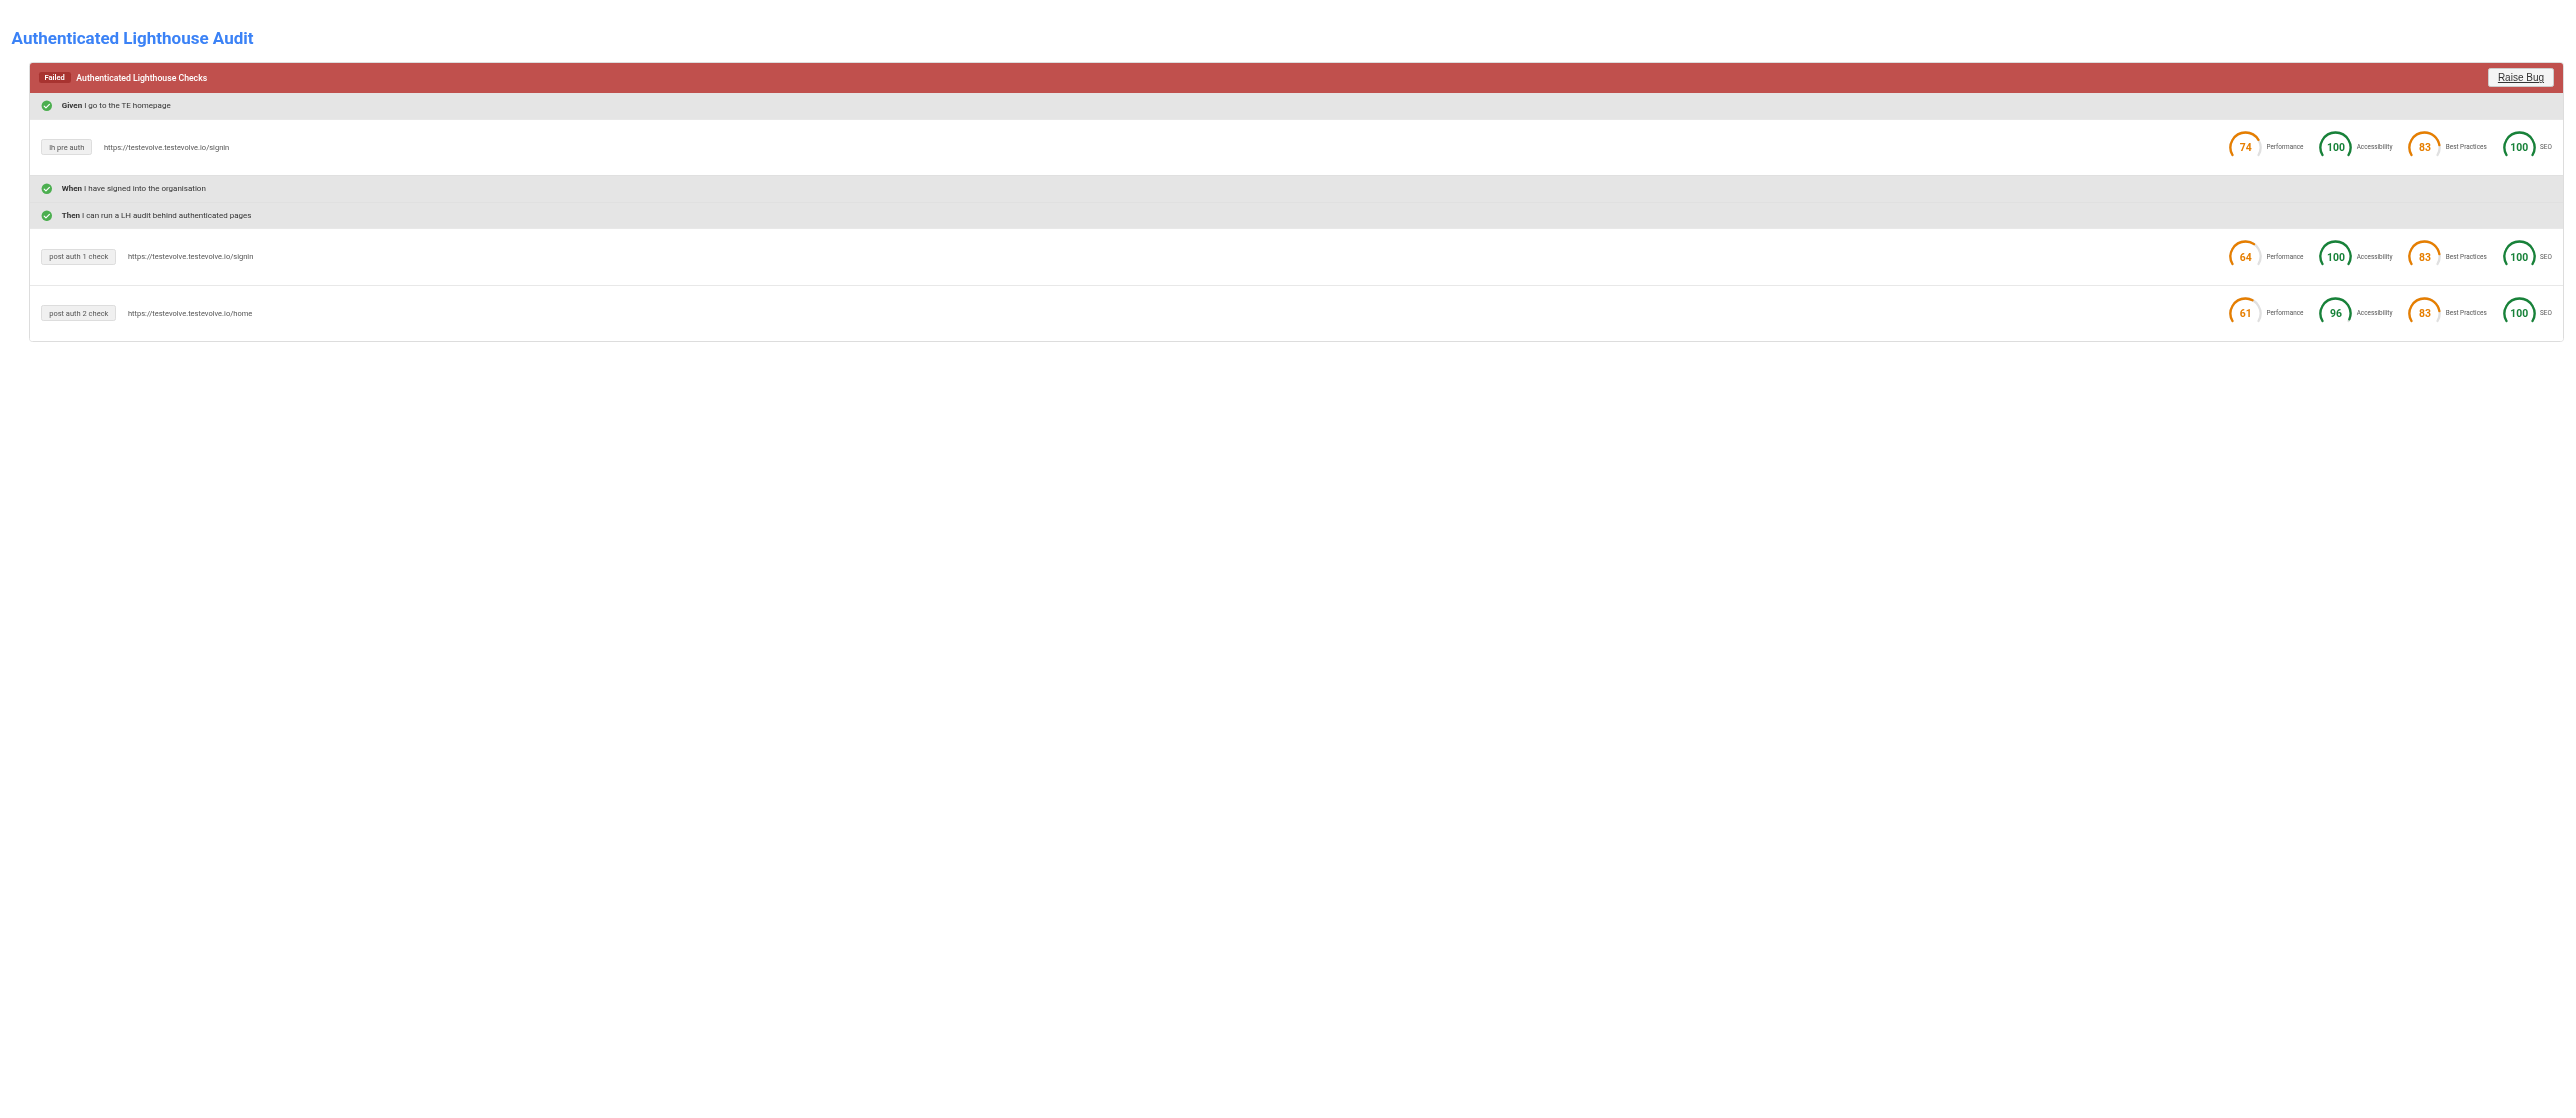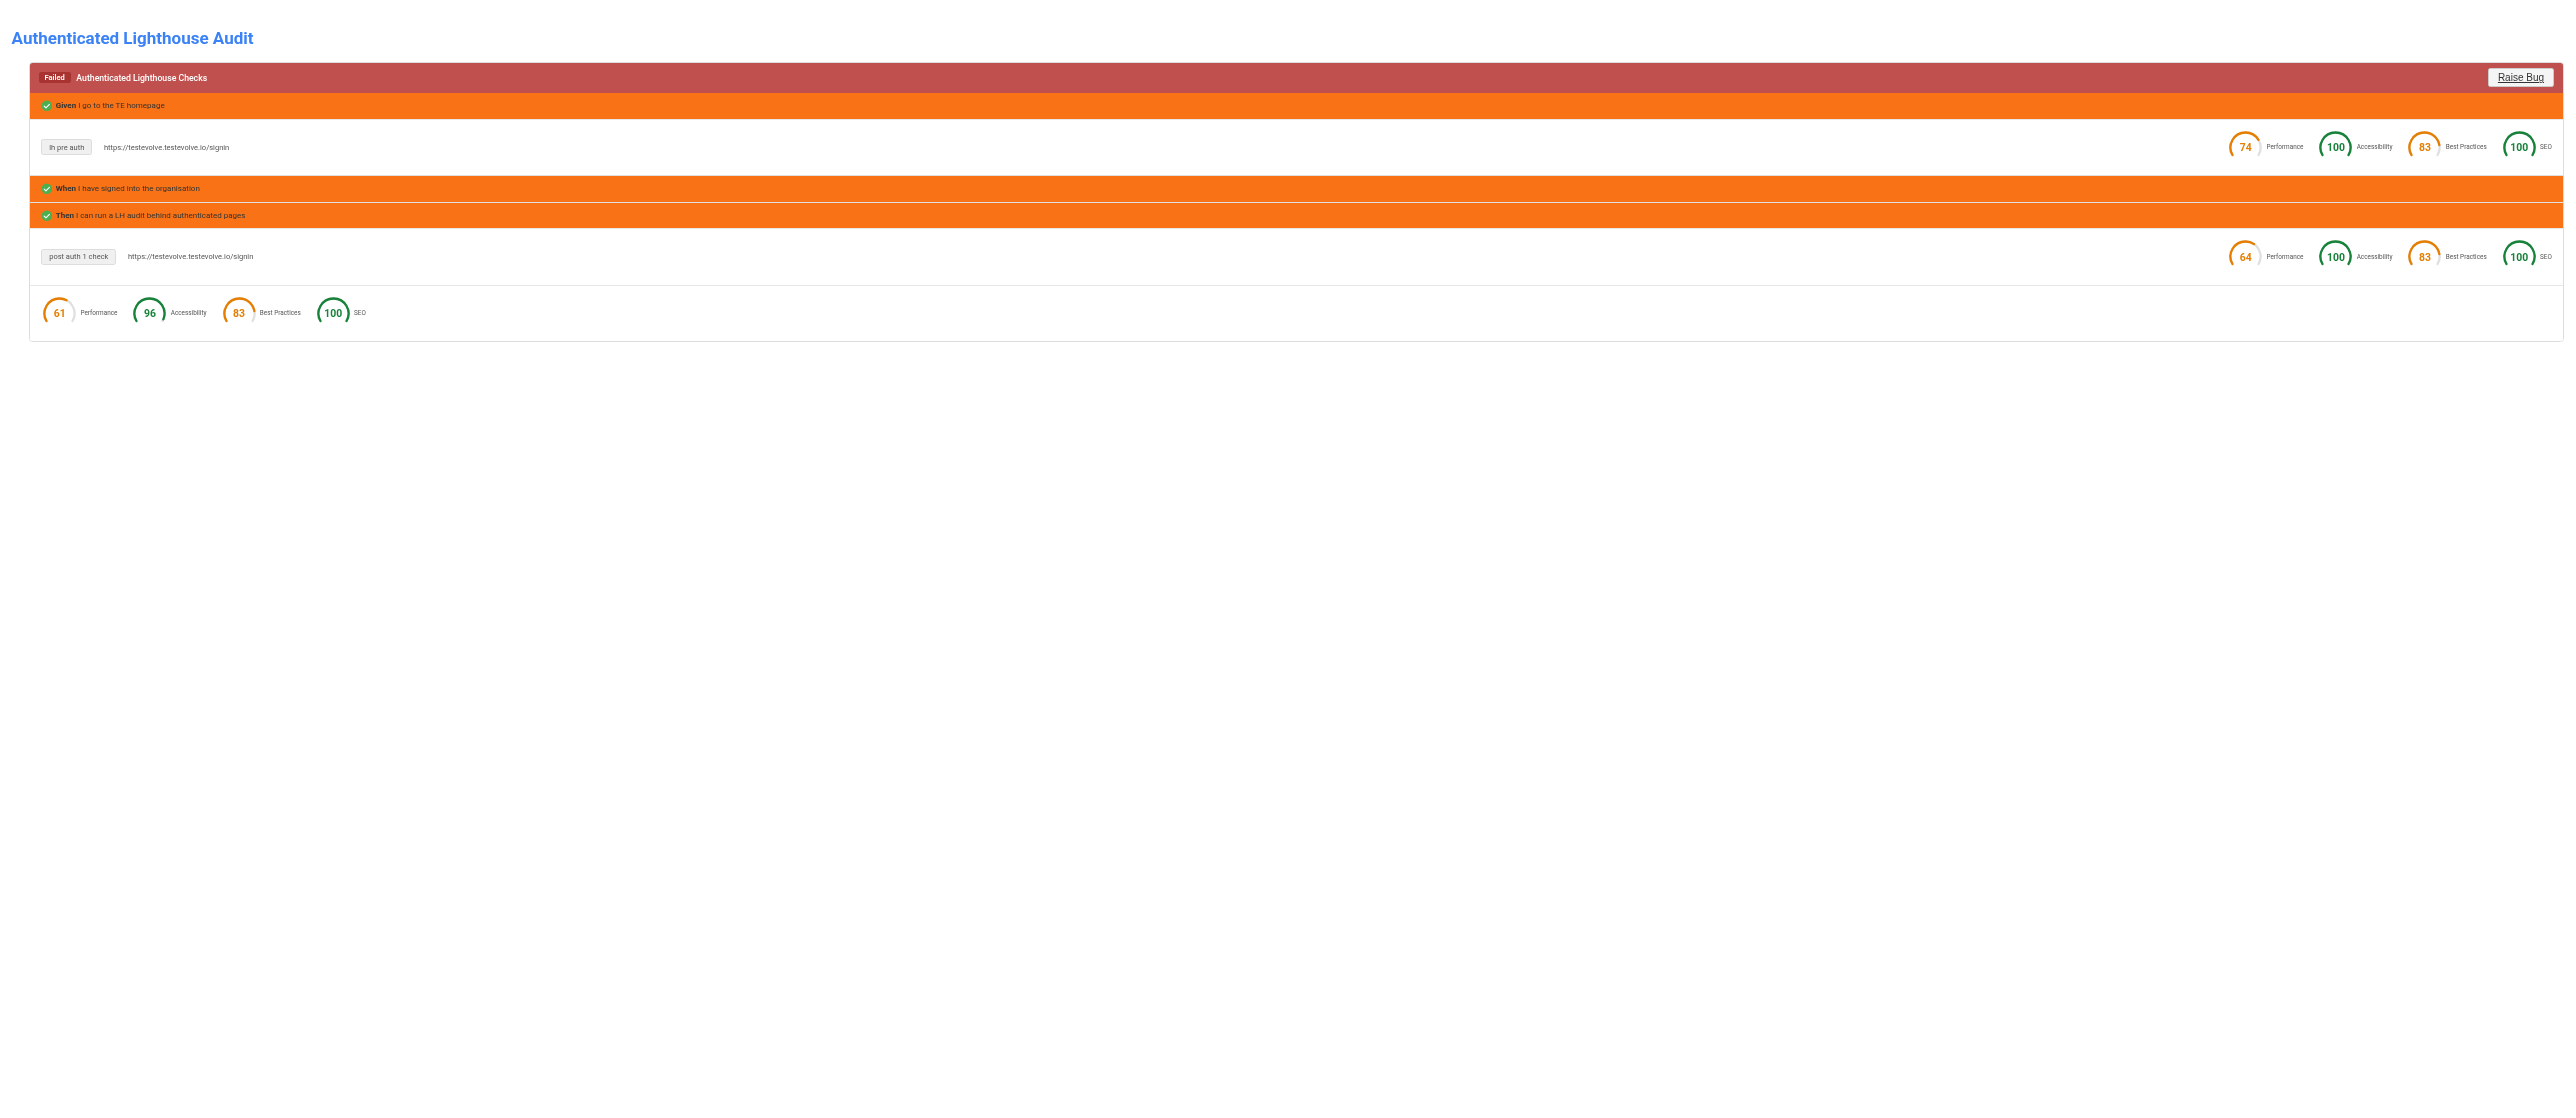--- a/index.html
+++ b/index.html
@@ -51,25 +51,25 @@
       background: #f5f5f5;
       border: 0.6px solid #ccc;
       border-radius: 2.3px;
       padding: 2.9px 9.2px;
       font-size: 10px;
       cursor: pointer;
       color: #333;
       text-decoration: underline;
     }
     .step-row {
-      background: #f97316;
+      background: #e5e5e5;
       padding: 7px 11.6px;
       display: flex;
       align-items: center;
-      gap: 3px;
+      gap: 9px;
       border-top: 0.6px solid #e0e0e0;
     }
     .step-row:first-of-type {
       border-top: none;
     }
     .step-text {
       font-size: 8px;
       color: #333;
     }
     .step-text strong {
@@ -277,20 +277,24 @@
       <path d="M 9.483339501604593 45 A 26 26 0 1 1 54.51666049839541 44.99999999999998" fill="none" stroke="#178239" stroke-width="4" stroke-linecap="round" stroke-dasharray="108.90854532444615 108.90854532444615" stroke-dashoffset="0"></path>
     </svg>
     <span class="gauge-number" style="color:#178239">100</span>
   </div>
       <span class="score-label">SEO</span>
     </div>
 
     </div>
   </div>
       <div class="result-row">
+    <div class="result-row-left">
+      <span class="tag-label">post auth 2 check</span>
+      <span class="url-text">https://testevolve.testevolve.io/home</span>
+    </div>
     <div class="scores-container">
 
     <div class="score-item">
       <div class="gauge-wrapper">
     <svg viewBox="0 0 64 64" xmlns="http://www.w3.org/2000/svg">
       <path d="M 9.483339501604593 45 A 26 26 0 1 1 54.51666049839541 44.99999999999998" fill="none" stroke="#e0e0e0" stroke-width="4" stroke-linecap="round"></path>
       <path d="M 9.483339501604593 45 A 26 26 0 1 1 54.51666049839541 44.99999999999998" fill="none" stroke="#e67e00" stroke-width="4" stroke-linecap="round" stroke-dasharray="66.43421264791215 108.90854532444615" stroke-dashoffset="0"></path>
     </svg>
     <span class="gauge-number" style="color:#e67e00">61</span>
   </div>

